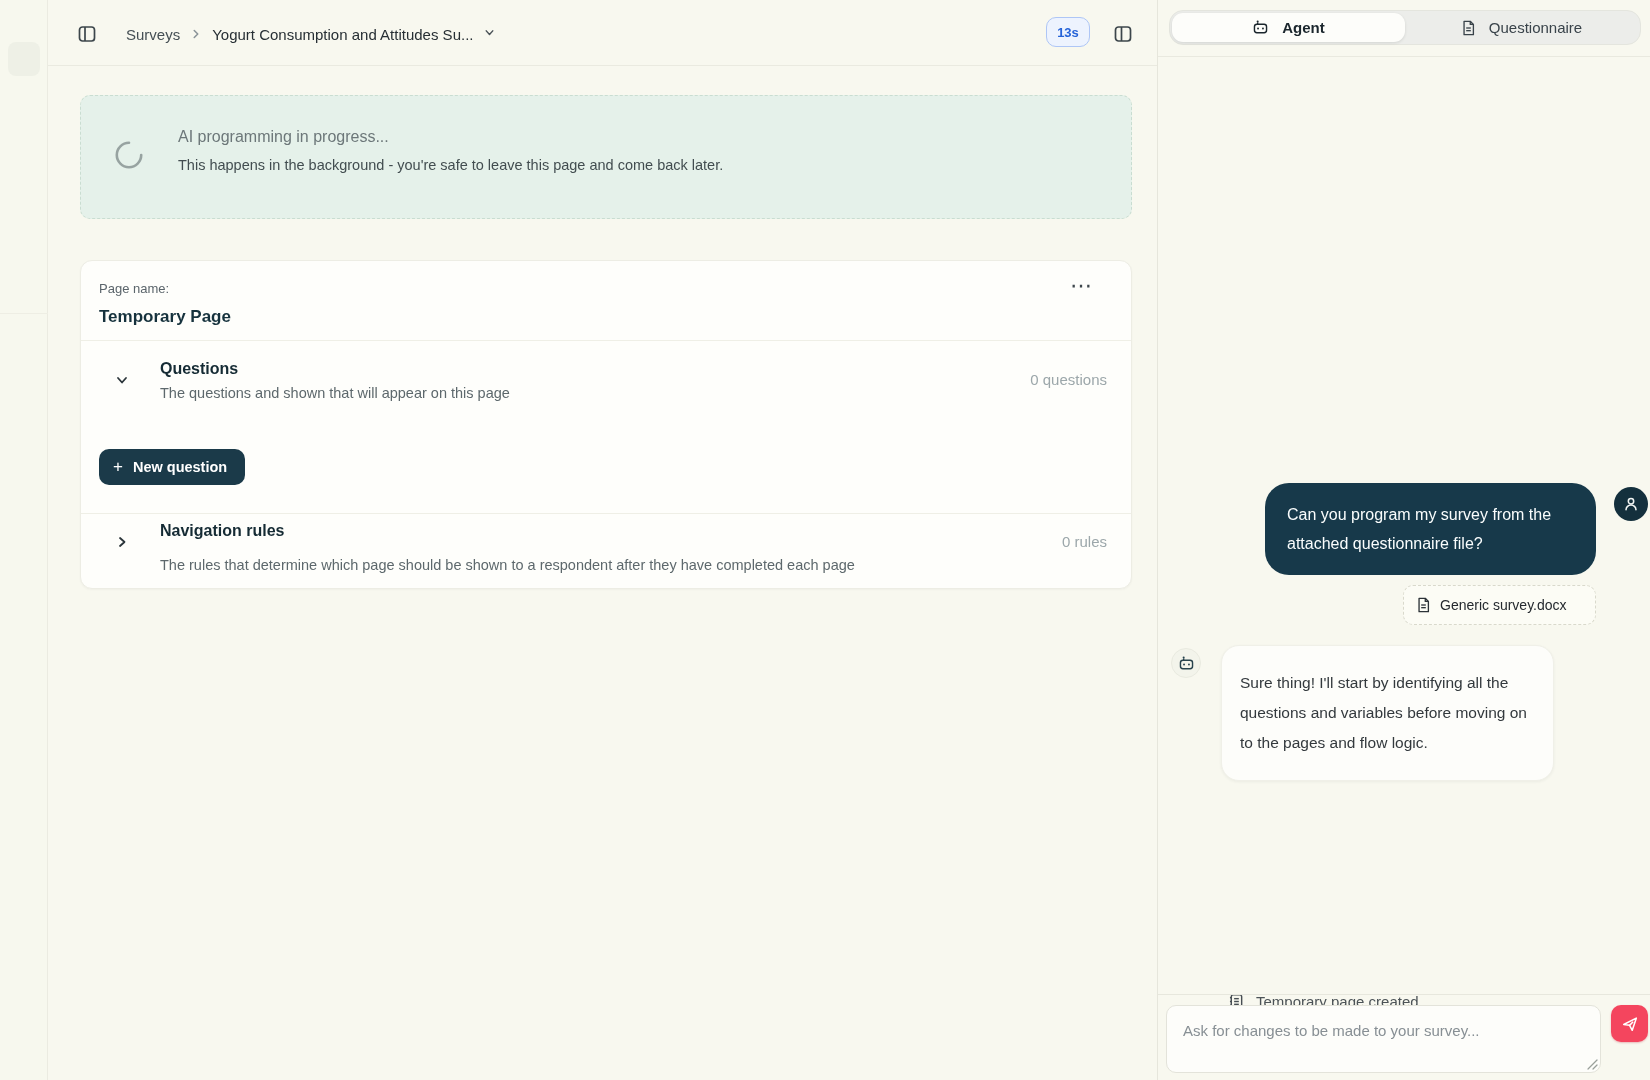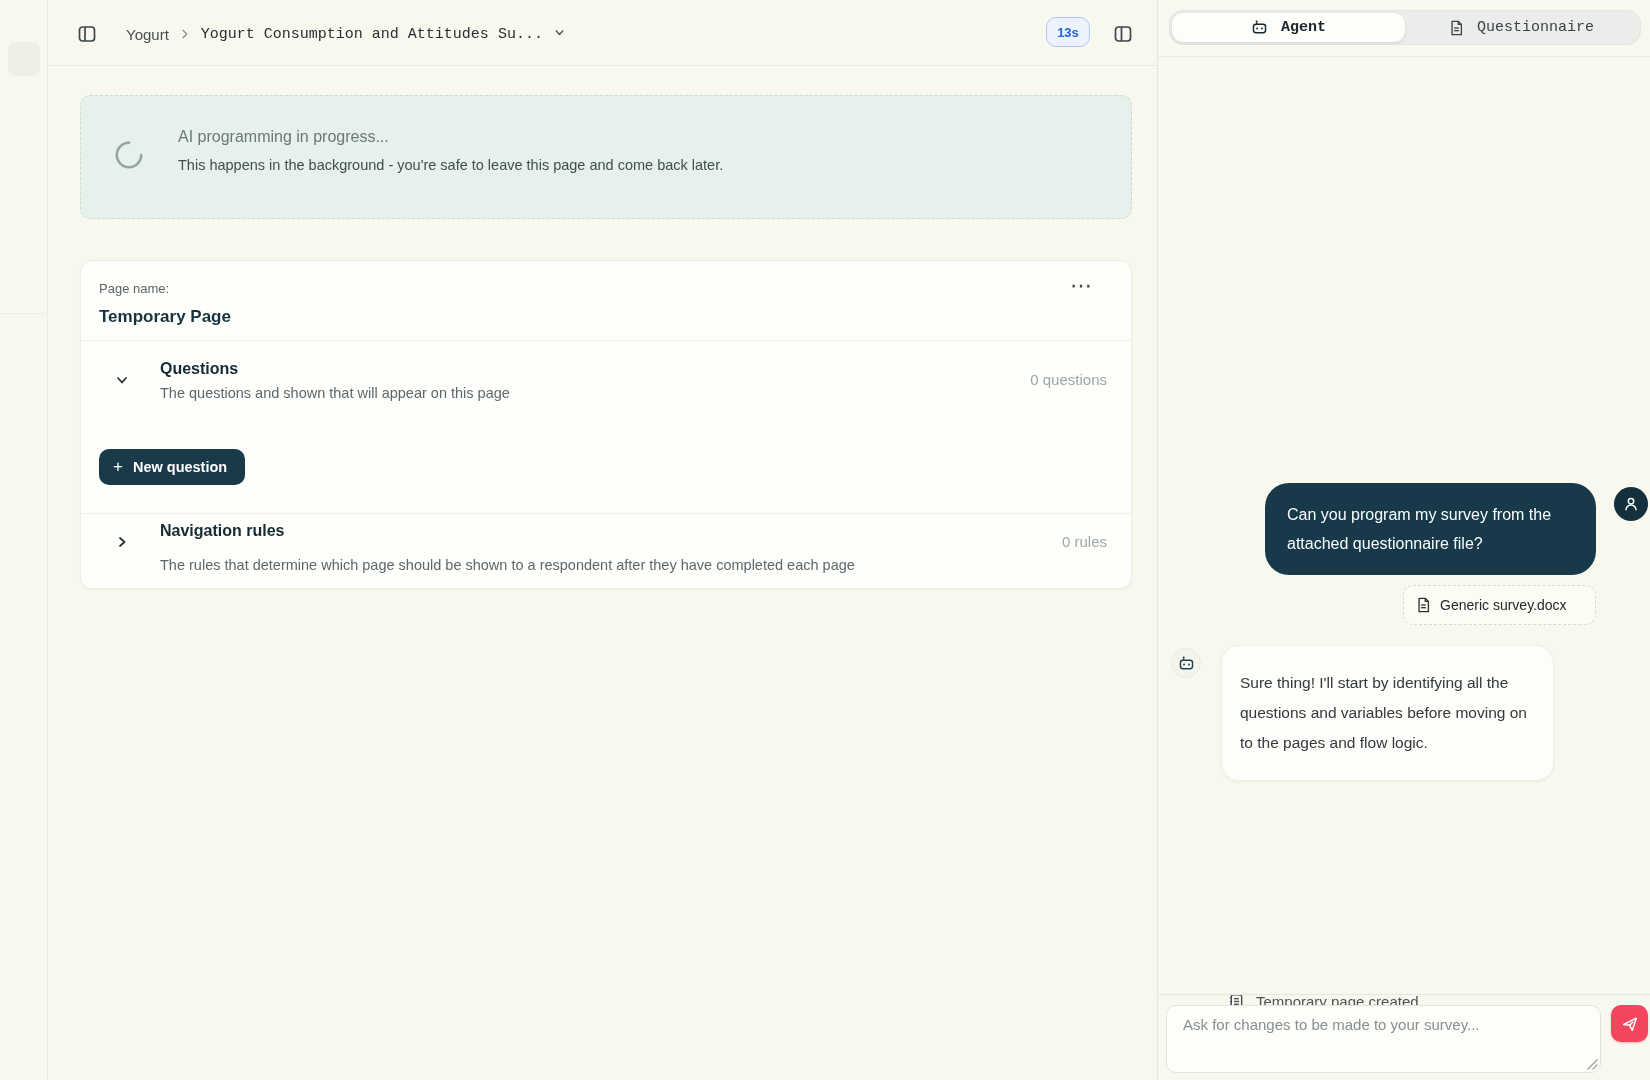--- a/index.html
+++ b/index.html
@@ -18,21 +18,21 @@
   .rail-tile { left:8px; top:42px; width:32px; height:34px; border-radius:8px; background:#eef0e6; }
   .rail-divider { left:0; top:313px; width:48px; border-top:1px solid #eeeee4; }
 
   
   .topbar { left:48px; top:0; width:1109px; height:66px; border-bottom:1px solid #eaeae0; }
   .icon-btn { display:flex; align-items:center; justify-content:center; background:none; border:none; cursor:pointer; color:#3c464b; }
   .tb-toggle { left:28px; top:23px; width:22px; height:22px; }
   .breadcrumb { left:78px; top:22px; height:24px; display:flex; align-items:center; gap:9px; font-size:15px; }
   .crumb-root { color:#454f54; cursor:pointer; }
   .crumb-sep { color:#8b9499; display:flex; }
-  .crumb-current { color:#272f34; font-weight:500; cursor:pointer; display:flex; align-items:flex-start; gap:10px;font-family:Liberation Mono, monospace; }
+  .crumb-current { color:#272f34; font-weight:500; cursor:pointer; display:flex; align-items:flex-start; gap:10px; }
   .crumb-caret { color:#4a5257; display:flex; }
   .timer-badge { left:998px; top:17px; width:44px; height:30px; border:1.5px solid #aec6f6; background:#edf3fe;
     border-radius:10px; color:#2563d8; font-size:13px; font-weight:700; display:flex; align-items:center; justify-content:center; }
   .tb-toggle2 { left:1064px; top:23px; width:22px; height:22px; }
 
   
   .ai-banner { left:80px; top:95px; width:1052px; height:124px; background:#e5f1ea;
     border:1.5px dashed #c9ddd1; border-radius:10px; }
   .spinner { left:33px; top:44px; width:30px; height:30px; color:#97a3a1; animation:spin 1.2s linear infinite; }
   @keyframes spin { to { transform:rotate(360deg); } }
@@ -53,21 +53,21 @@
   .new-q-btn { left:18px; top:188px; height:36px; padding:0 18px 0 14px; background:#1b3a49; color:#fff;
     border:none; border-radius:10px; display:flex; align-items:center; gap:10px; font-size:14.5px; font-weight:600;
     font-family:"Liberation Sans",sans-serif; cursor:pointer; }
   .plus-glyph { font-size:17px; font-weight:400; }
 
   
   .agent-panel { left:1157px; top:0; width:493px; height:1080px; border-left:1px solid #e6e6dc; background:#f8f8ef; }
   .panel-header { left:0; top:0; width:493px; height:57px; border-bottom:1px solid #e9e9df; }
   .tabs { left:11px; top:10px; width:472px; height:35px; background:#ecedea; border:1px solid #e4e5de; border-radius:14px; display:flex; padding:2px; }
   .tab { flex:1; border:none; background:transparent; border-radius:11px; display:flex; align-items:center; justify-content:center;
-    gap:13px; font-size:15px; color:#39434a; font-family:Liberation Mono, monospace; cursor:pointer;text-align:right; }
+    gap:13px; font-size:15px; color:#39434a; font-family:Liberation Sans, sans-serif; cursor:pointer;text-align:right; }
   .tab.active { background:#fdfdfa; color:#1b262d; font-weight:600; box-shadow:0 1px 3px rgba(30,40,40,.12); }
 
   
   .user-bubble { left:107px; top:483px; width:331px; background:#17394a; border-radius:24px;
     padding:17px 22px; color:#fafdfd; font-size:16px; line-height:29px; }
   .user-avatar { left:456px; top:487px; width:34px; height:34px; border-radius:50%; background:#14303d;
     display:flex; align-items:center; justify-content:center; color:#f2f5f4; }
   .attach-chip { left:245px; top:585px; width:193px; height:40px; background:#fcfcf5; border:1.5px dashed #d9d9cc;
     border-radius:10px; display:flex; align-items:center; gap:9px; padding:0 12px; cursor:pointer; }
   .attach-chip .chip-label { font-size:14px; color:#24292e; }
@@ -75,21 +75,21 @@
     border:1px solid #e9eae0; display:flex; align-items:center; justify-content:center; color:#27424d; }
   .bot-bubble { left:63px; top:645px; width:333px; background:#fdfdfa; border:1px solid #f0f0e8; border-radius:18px;
     box-shadow:0 1px 3px rgba(40,50,50,.06); padding:22px 18px; font-size:15.5px; line-height:30px; color:#33393d; }
   .bot-bubble p + p { margin-top:22px; }
   .status-row { left:70px; top:945px; display:flex; align-items:flex-start; gap:12px; color:#474e53;margin-top:48px; }
   .status-row .status-text { font-size:15px; color:#4c5357; }
 
   
   .composer-divider { left:0; top:994px; width:493px; border-top:1px solid #e7e7dd; }
   .composer-input { left:8px; top:1005px; width:435px; height:68px; background:#fdfdfa; border:1px solid #e3e3da;
-    border-radius:10px; padding:10px 16px; font-size:15px; font-family:"Liberation Sans",sans-serif;
+    border-radius:10px; padding:16px 16px; font-size:15px; font-family:"Liberation Sans",sans-serif;
     color:#33393d; resize:none; outline:none; }
   .composer-input::placeholder { color:#878f94; }
   .resize-handle { left:427px; top:1057px; width:13px; height:13px; color:#9aa09b; cursor:nwse-resize; }
   .send-btn { left:453px; top:1005px; width:37px; height:37px; background:#f4455e; border:none; border-radius:10px;
     display:flex; align-items:center; justify-content:center; color:#fff; cursor:pointer; box-shadow:0 1px 2px rgba(200,40,60,.3); }
 
   svg { display:block; }
 </style>
 </head>
 <body>
@@ -102,21 +102,21 @@
 <div class="abs topbar">
   <button class="abs icon-btn tb-toggle">
     <span>
       <svg width="20" height="20" viewBox="0 0 20 20" fill="none" stroke="currentColor" stroke-width="1.7">
         <rect x="2.5" y="3" width="15" height="14" rx="3"></rect>
           <line x1="8" y1="3" x2="8" y2="17"></line>
       </svg>
     </span>
   </button>
   <div class="abs breadcrumb">
-    <span class="crumb-root">Yogurt</span>
+    <span class="crumb-root">Surveys</span>
     <span class="crumb-sep">
       <svg width="14" height="14" viewBox="0 0 16 16" fill="none" stroke="currentColor" stroke-width="1.8" stroke-linecap="round" stroke-linejoin="round">
         <polyline points="6,4 10,8 6,12"></polyline>
       </svg>
     </span>
     <span class="crumb-current">
       <span>Yogurt Consumption and Attitudes Su...</span>
       <span class="crumb-caret">
         <svg width="13" height="13" viewBox="0 0 16 16" fill="none" stroke="currentColor" stroke-width="1.8" stroke-linecap="round" stroke-linejoin="round">
           <polyline points="4,6 8,10.5 12,6"></polyline>

